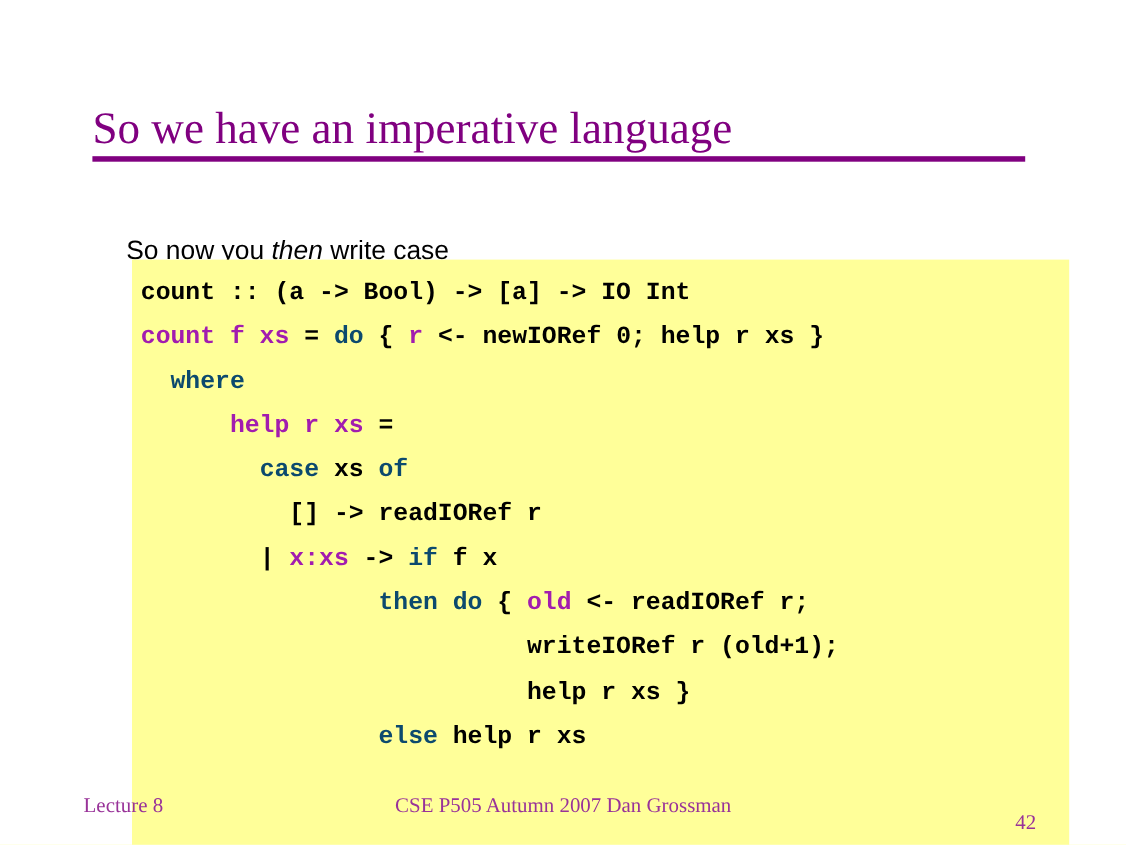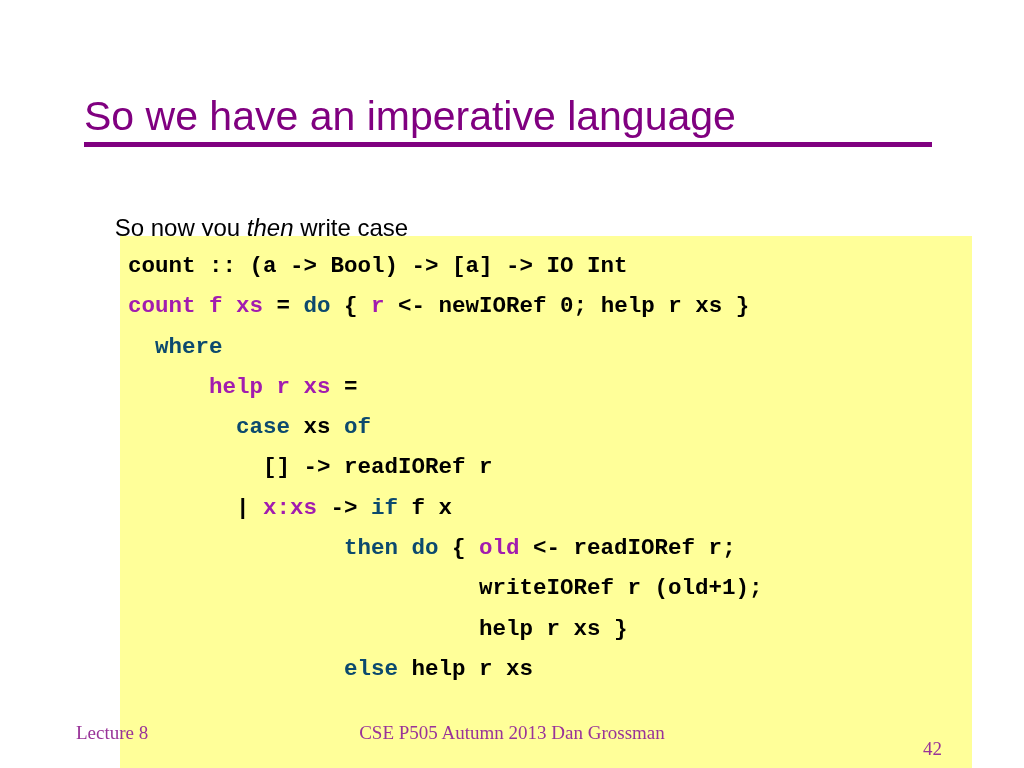--- a/index.html
+++ b/index.html
@@ -20,21 +20,21 @@
     width: 1024px;
     height: 768px;
   }
 
   
   .slide-title {
     position: absolute;
     left: 84px;
     top: 68px;
     width: 860px;
-    font-family: Liberation Sans, sans-serif;
+    font-family: Liberation Serif, serif;
     font-size: 41px;
     font-weight: 400;
     color: #800080;
     letter-spacing: 0px;
     white-space: nowrap;
     line-height: 1.05;
   }
 
   .title-rule {
     position: absolute;
@@ -135,17 +135,17 @@
   <div class="subtitle">
     <span>So now you </span><span class="it">then</span><span> write case</span>
   </div>
 
   <div class="code-block">
     <div class="code-lines" id="code-lines"><div class="code-line"><span class="tk-black">count :: (a -&gt; Bool) -&gt; [a] -&gt; IO Int</span></div><div class="code-line"><span class="tk-blue">count f xs</span><span class="tk-black"> = </span><span class="tk-green">do</span><span class="tk-black"> { </span><span class="tk-blue">r</span><span class="tk-black"> &lt;- newIORef 0; help r xs }</span></div><div class="code-line"><span class="tk-black">  </span><span class="tk-green">where</span></div><div class="code-line"><span class="tk-black">      </span><span class="tk-blue">help r xs</span><span class="tk-black"> =</span></div><div class="code-line"><span class="tk-black">        </span><span class="tk-green">case</span><span class="tk-black"> xs </span><span class="tk-green">of</span></div><div class="code-line"><span class="tk-black">          </span><span class="tk-black">[] -&gt; readIORef r</span></div><div class="code-line"><span class="tk-black">        </span><span class="tk-black">| </span><span class="tk-blue">x:xs</span><span class="tk-black"> -&gt; </span><span class="tk-green">if</span><span class="tk-black"> f x</span></div><div class="code-line"><span class="tk-black">                </span><span class="tk-green">then do</span><span class="tk-black"> { </span><span class="tk-blue">old</span><span class="tk-black"> &lt;- readIORef r;</span></div><div class="code-line"><span class="tk-black">                          </span><span class="tk-black">writeIORef r (old+1);</span></div><div class="code-line"><span class="tk-black">                          </span><span class="tk-black">help r xs }</span></div><div class="code-line"><span class="tk-black">                </span><span class="tk-green">else</span><span class="tk-black"> help r xs</span></div></div>
   </div>
 
   <div class="footer">
     <span class="footer-left">Lecture 8</span>
-    <span class="footer-center">CSE P505 Autumn 2013  Dan Grossman</span>
+    <span class="footer-center">CSE P505 Autumn 2007  Dan Grossman</span>
     <span class="footer-right">42</span>
   </div>
 
 </div>
 
 </body></html>

